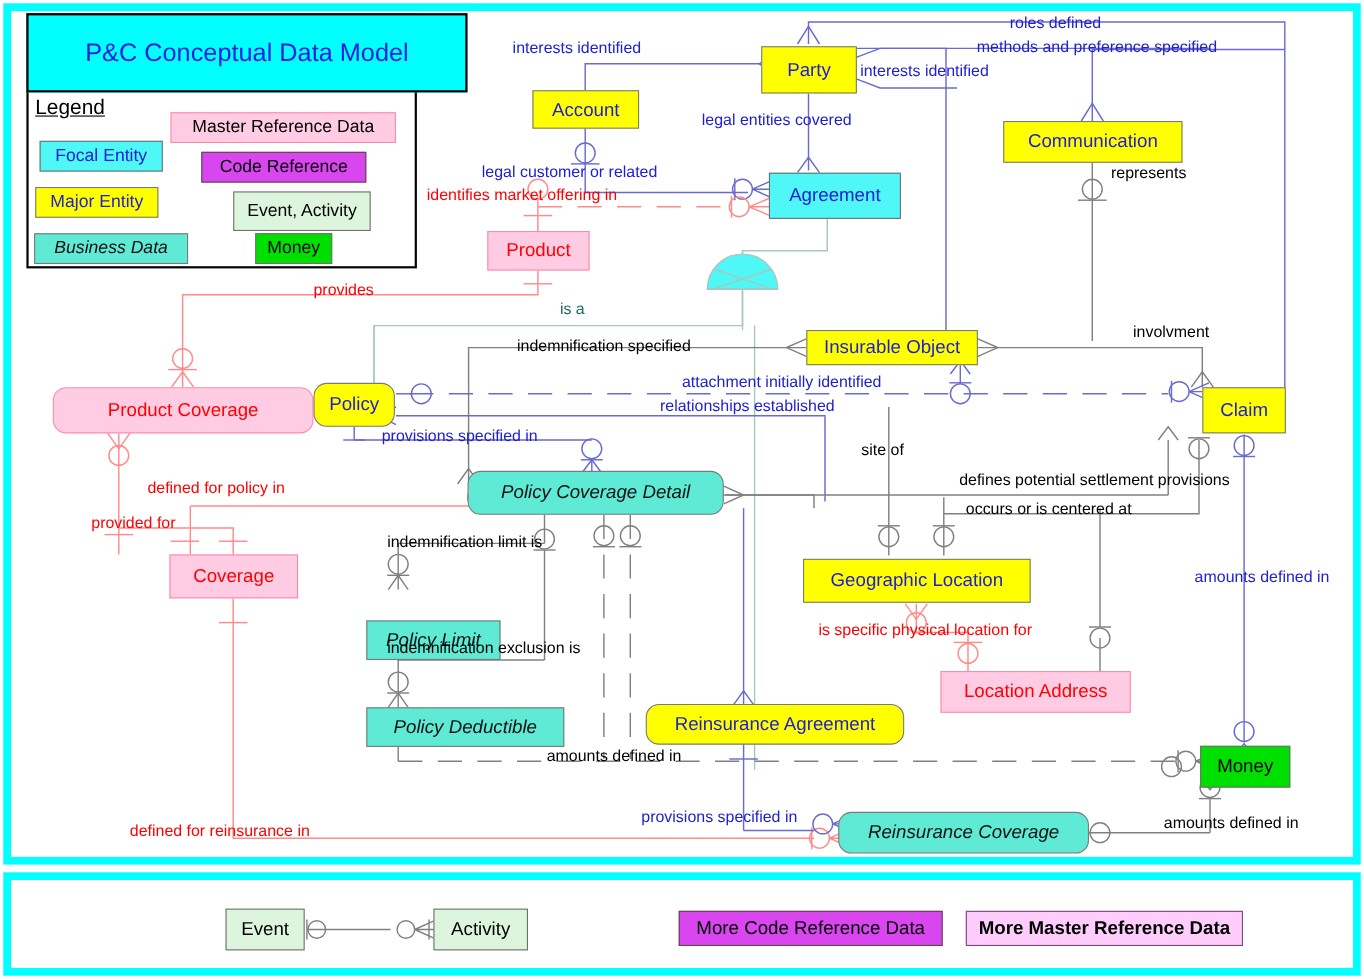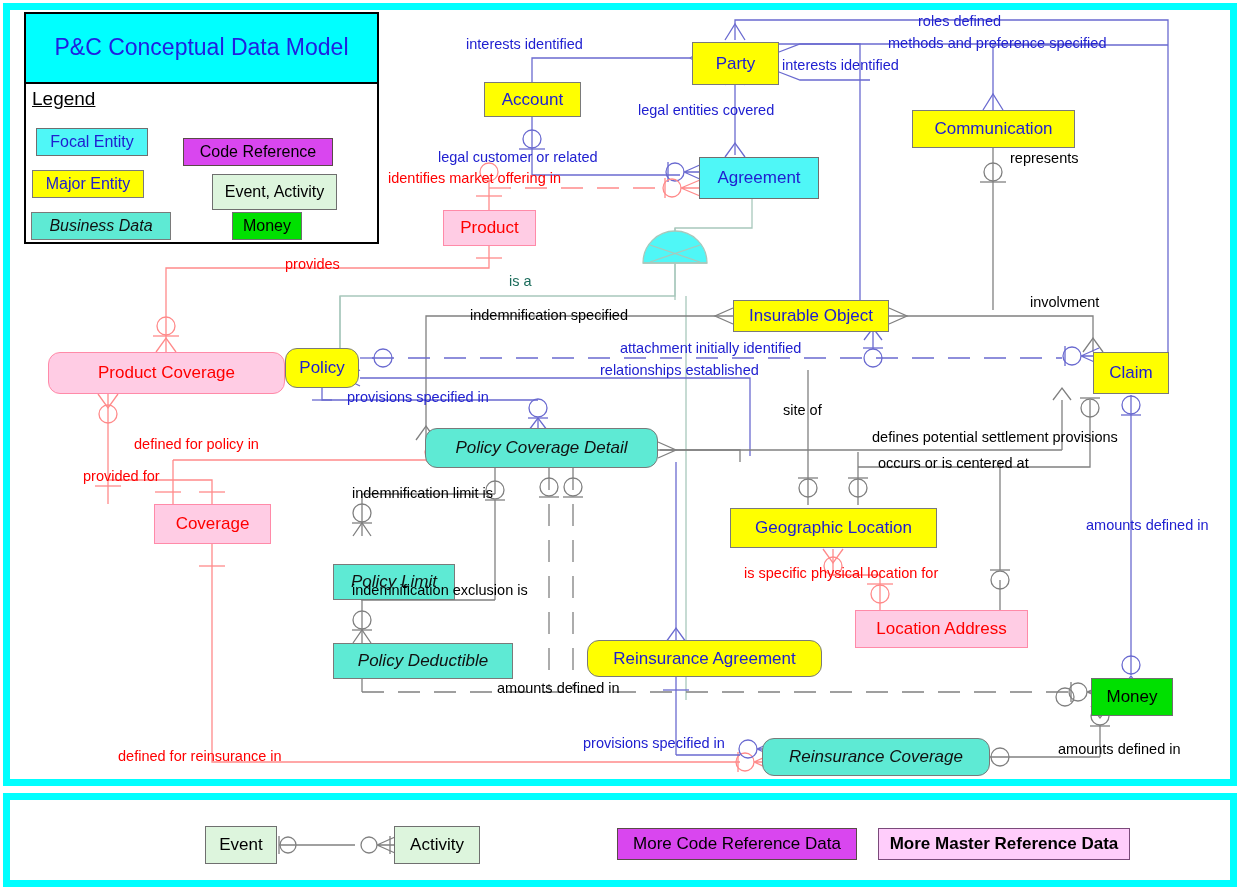--- a/index.html
+++ b/index.html
@@ -54,21 +54,21 @@
   .ent.round   { border-radius: 12px; }
   .ent.major.round { color:#2020d0; }
   .ent.biz.round { color:#111111; }
 
   
   #titlebox {
     position: absolute; left: 24px; top: 12px; width: 355px; height: 232px;
     border: 2px solid #000; box-sizing: border-box; background: #fff;
   }
   #titlebar {
-    position: absolute; left: 24px; top: 12px; width: 355px; height: 72px;
+    position: absolute; left: 24px; top: 12px; width: 401px; height: 72px;
     border: 2px solid #000; box-sizing: border-box; background: #00ffff;
     color: #2020e0; font-size: 23px; text-align: center;
     display:flex; flex-direction:column; align-items:center; justify-content:center;
     line-height: 1.18;
   }
   #legend-label {
     position: absolute; left: 32px; top: 88px;
     font-size: 19px; color:#000; text-decoration: underline;
   }
   .lg { position:absolute; font-size:16px; }
@@ -315,20 +315,21 @@
 
   <div id="titlebox"></div>
   <div id="titlebar">
     <span>P&amp;C Conceptual Data Model</span>
   </div>
   <div id="legend-label">Legend</div>
 
   <div class="ent focal lg" style="left:36px;  top:128px; width:112px; height:28px;">Focal Entity</div>
   <div class="ent major lg" style="left:32px;  top:170px; width:112px; height:28px;">Major Entity</div>
   <div class="ent biz lg" style="left:31px;  top:212px; width:140px; height:28px;">Business Data</div>
+  <div class="ent master lg" style="left:155px; top:102px; width:205px; height:28px; color:#000;">Master Reference Data</div>
   <div class="ent code lg" style="left:183px; top:138px; width:150px; height:28px;">Code Reference</div>
   <div class="ent event lg" style="left:212px; top:174px; width:125px; height:36px;">Event, Activity</div>
   <div class="ent money lg" style="left:232px; top:212px; width:70px;  height:28px;">Money</div>
 
   <div class="ent major" style="left:692px; top:42px;  width:87px;  height:43px;">Party</div>
   <div class="ent major" style="left:484px; top:82px;  width:97px;  height:35px;">Account</div>
   <div class="ent major" style="left:912px; top:110px; width:163px; height:38px;">Communication</div>
   <div class="ent focal" style="left:699px; top:157px; width:120px; height:42px;">Agreement</div>
   <div class="ent master" style="left:443px; top:210px; width:93px; height:36px;">Product</div>
   <div class="ent master round" style="left:48px; top:352px; width:237px; height:42px;">Product Coverage</div>

